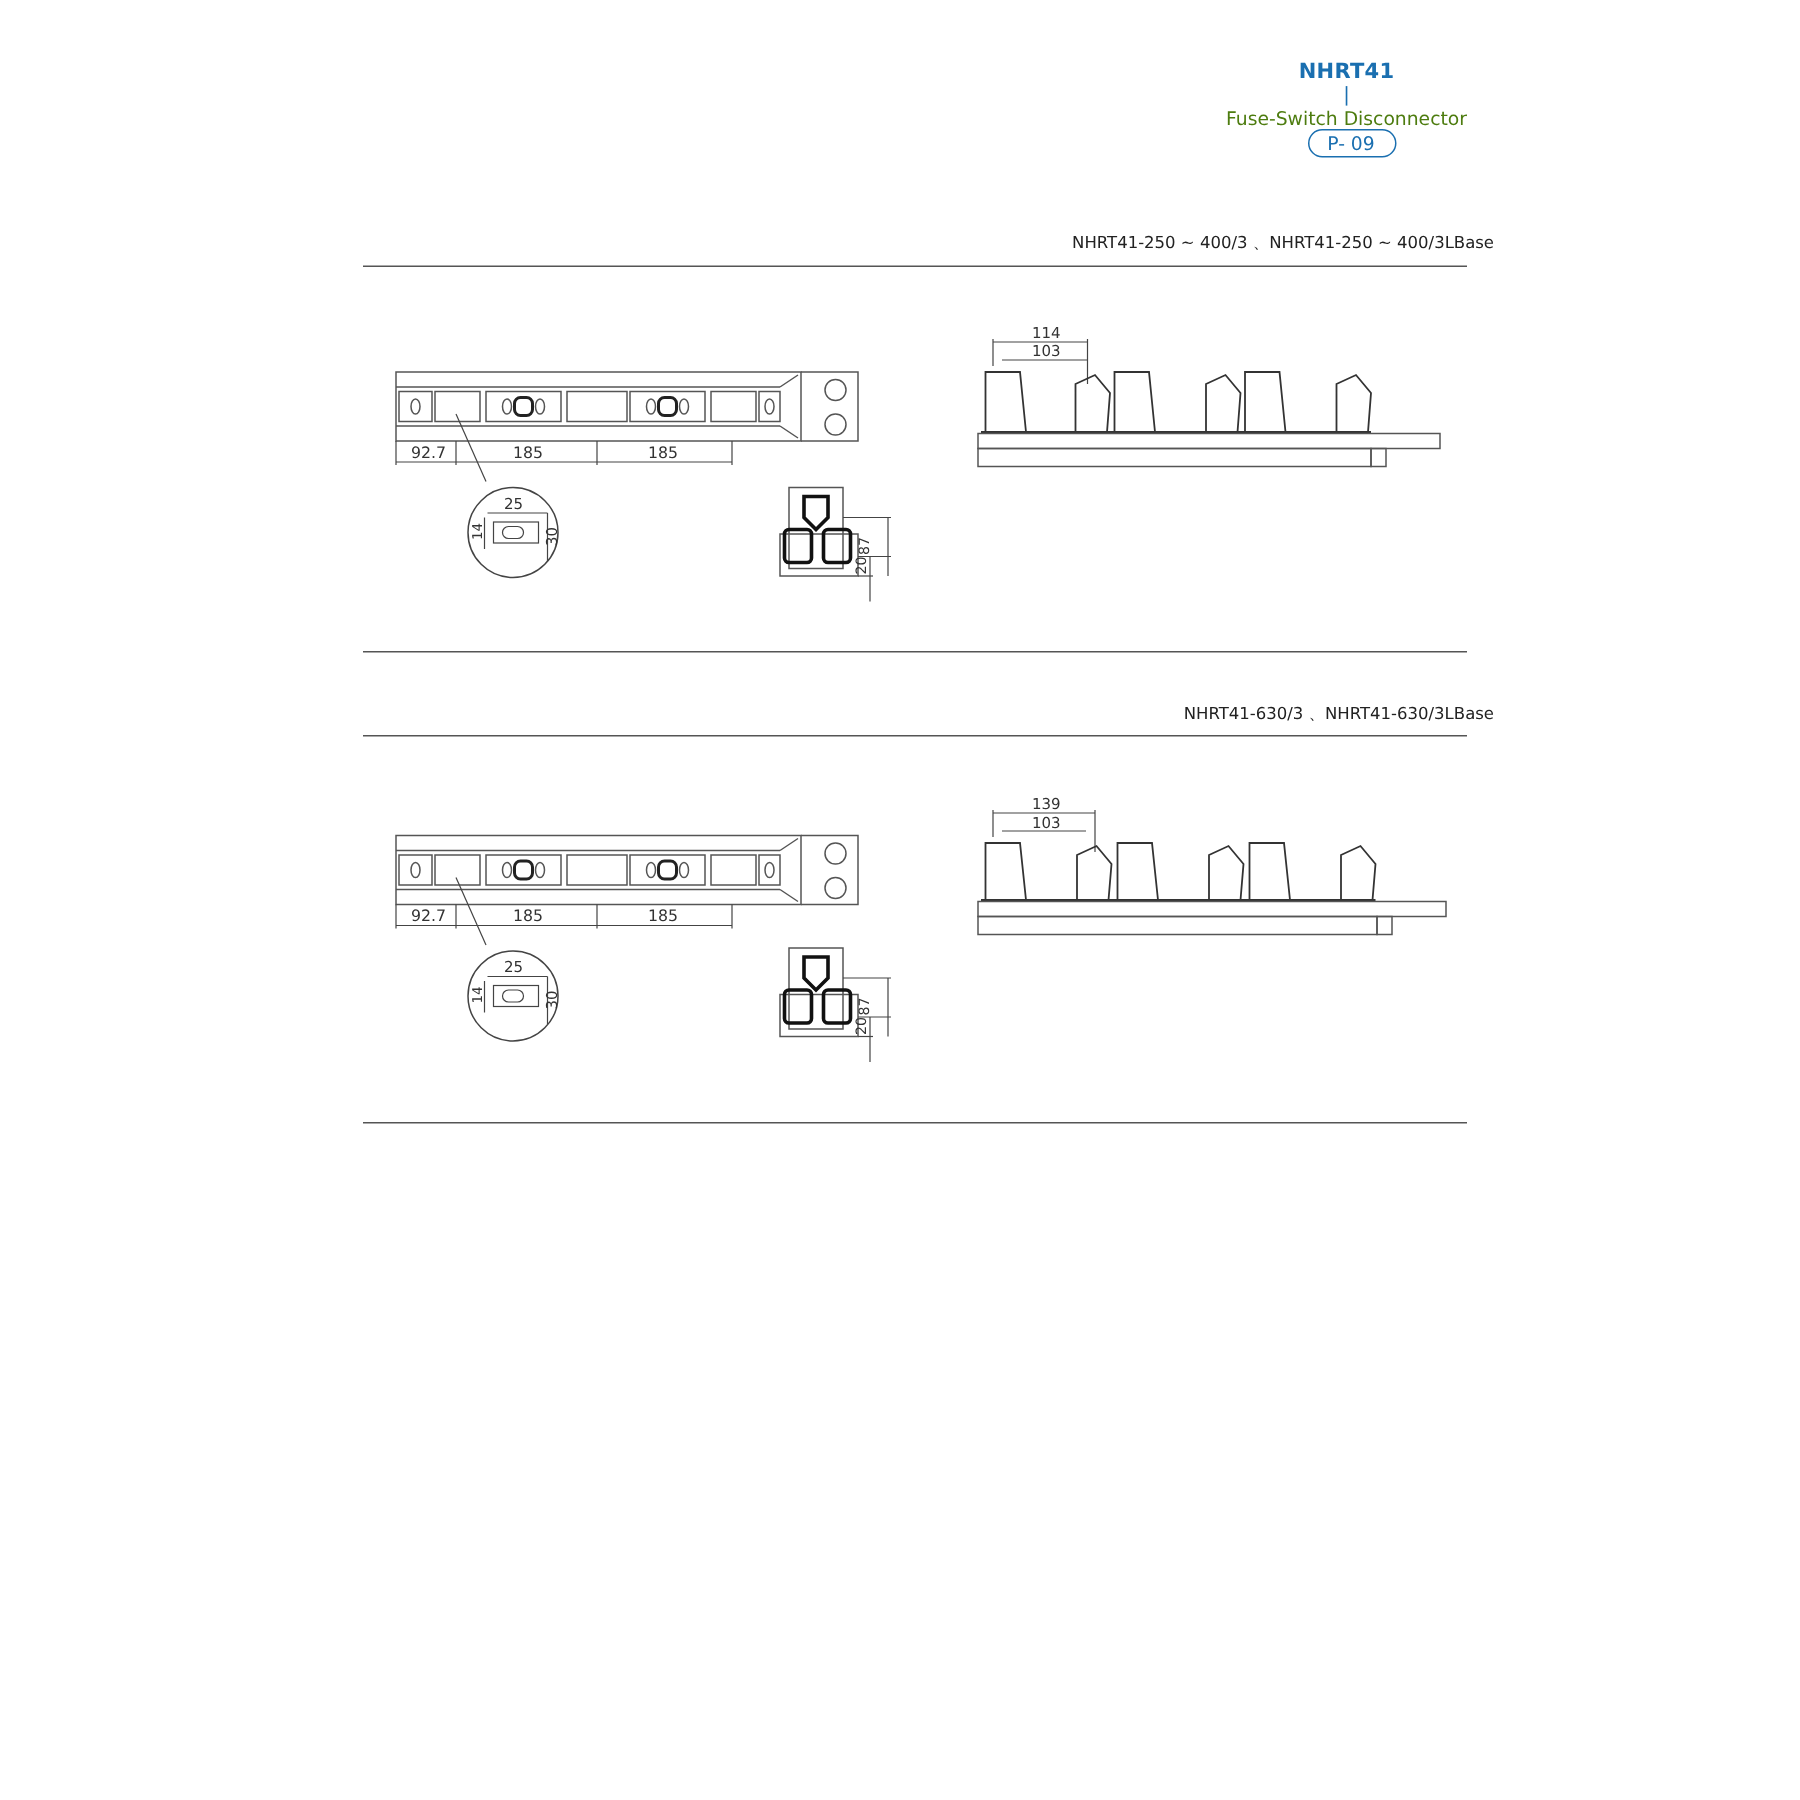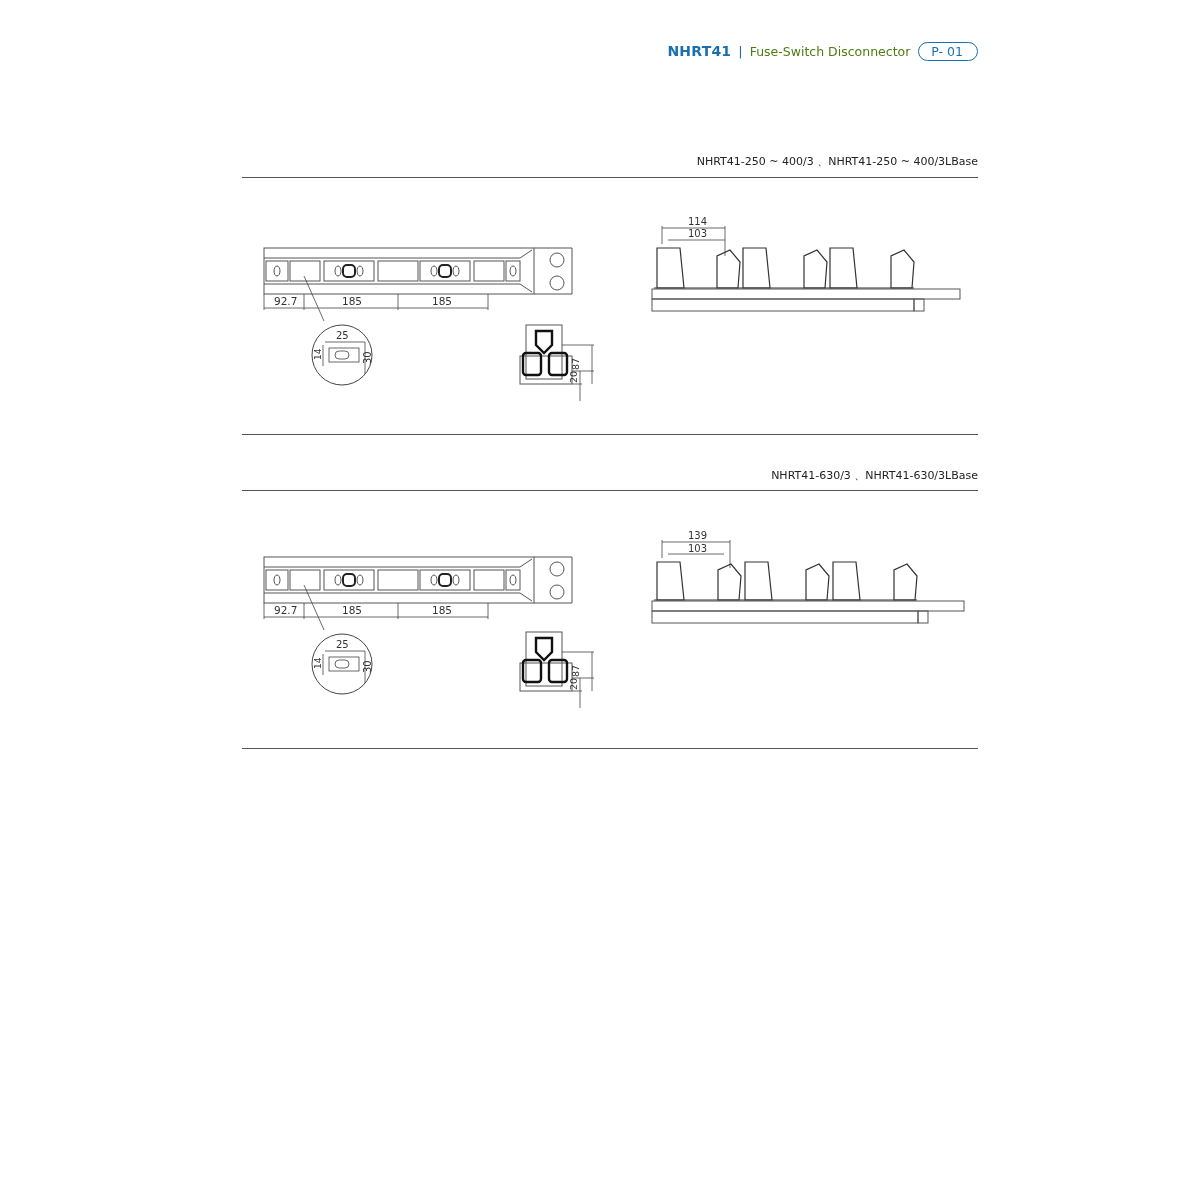--- a/index.html
+++ b/index.html
@@ -1,37 +1,37 @@
 <!DOCTYPE html>
 <html><head>
 <meta charset="utf-8">
 <style>
   html, body { margin: 0; padding: 0; background: #ffffff; }
   body { width: 1200px; height: 1200px; position: relative; overflow: hidden;
          font-family: "DejaVu Sans", "Liberation Sans", sans-serif; color: #2a2a2a; }
-  .abs { position: absolute; }
+  .abs { position: absolute; flex-direction: column; }
   .hdr { top: 40px; right: 222px; height: 22px; display: flex; align-items: center; font-size: 13px; white-space: nowrap; }
   .hdr .model { color: #1a6fb0; font-weight: bold; font-size: 14px; letter-spacing: 0.2px; }
   .hdr .sep { color: #1a6fb0; margin: 0 7px; font-size: 13px; }
   .hdr .subtitle { color: #4d7c0f; font-size: 12.5px; }
   .hdr .page { margin-left: 8px; border: 1.3px solid #1a6fb0; border-radius: 10px; color: #1a6fb0;
                font-size: 12.5px; padding: 0 14px 0 12px; height: 17px; line-height: 17px; }
   .rule { left: 242px; width: 736px; height: 0; border-top: 1.4px solid #555; }
-  .sec-title { right: 222px; font-size: 11px; color: #222; white-space: nowrap; }
+  .sec-title { right: 204px; font-size: 11px; color: #222; white-space: nowrap; }
   svg { position: absolute; overflow: visible; }
   svg text { font-family: "DejaVu Sans", "Liberation Sans", sans-serif; fill: #333; }
 </style>
 </head>
 <body>
 
 <div class="abs hdr">
   <span class="model">NHRT41</span>
   <span class="sep">|</span>
   <span class="subtitle">Fuse-Switch Disconnector</span>
-  <span class="page">P- 01</span>
+  <span class="page">P- 09</span>
 </div>
 
 <div class="abs sec-title" style="top:154px;">NHRT41-250 ~ 400/3 、NHRT41-250 ~ 400/3LBase</div>
 <div class="abs rule" style="top:177px;"></div>
 
 <svg style="left:262px;top:246px;" width="320" height="75" viewBox="0 0 320 75">
   <g fill="none" stroke="#555" stroke-width="1">
     <rect x="2" y="2" width="270" height="46"></rect>
     <path d="M272 2 L310 2 L310 48 L272 48"></path>
     <line x1="2" y1="12" x2="258" y2="12"></line>

